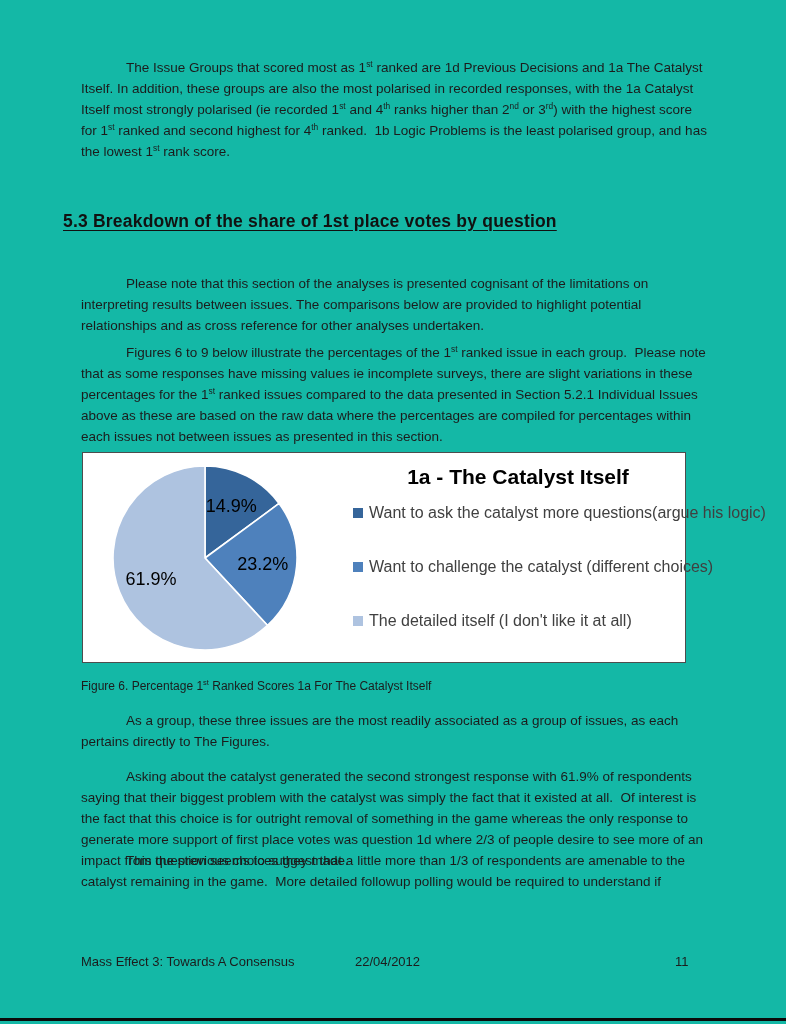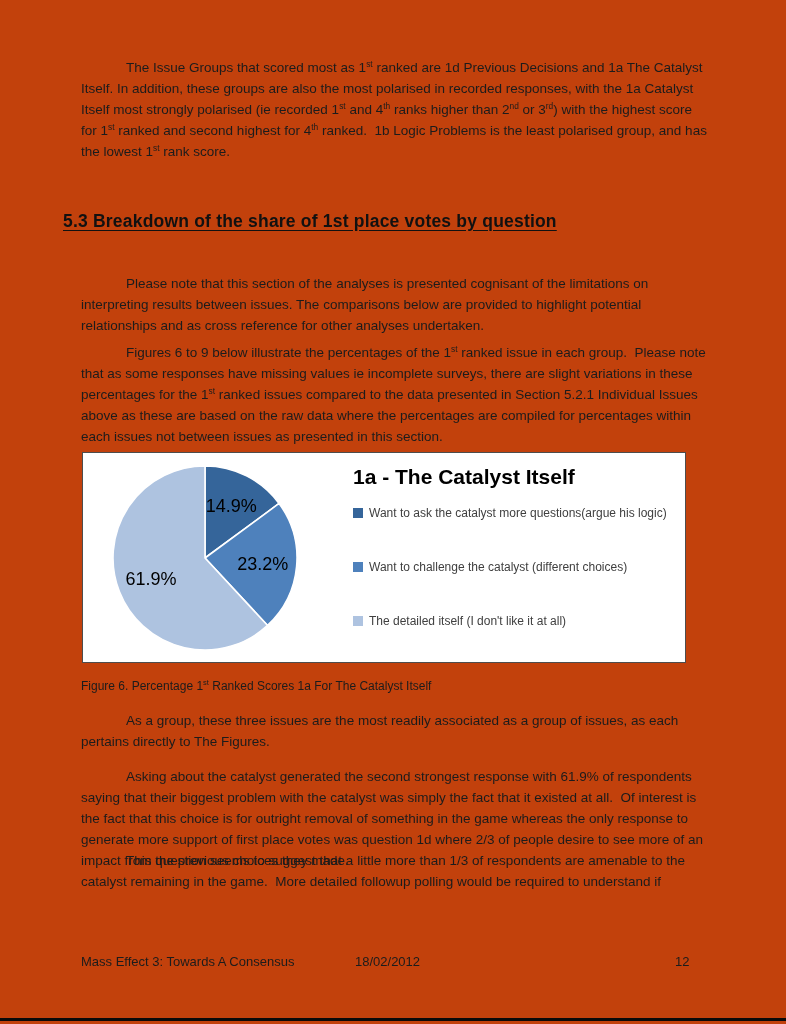--- a/index.html
+++ b/index.html
@@ -1,20 +1,20 @@
 <!DOCTYPE html>
 <html><head>
 <meta charset="utf-8">
 <style>
   html, body { margin: 0; padding: 0; background: #ffffff; }
   .page {
     position: relative;
     width: 786px;
     height: 1024px;
-    background: #c2410c;
+    background: #14b8a6;
     overflow: hidden;
     font-family: "Liberation Sans", sans-serif;
     color: #1c1c1c;
   }
   .para {
     position: absolute;
     left: 81px;
     width: 626px;
     font-size: 13.5px;
     line-height: 21px;
@@ -47,40 +47,40 @@
   .pie-svg { position: absolute; left: 12px; top: 5px; }
   .chart-right {
     position: absolute;
     left: 270px;
     top: 0;
     width: 330px;
     height: 100%;
   }
   .chart-title {
     margin-top: 12px;
-    text-align: left;
+    text-align: center;
     font-size: 21px;
     font-weight: bold;
     color: #000000;
   }
   .legend { margin-top: 16px; display: flex; flex-direction: column; }
   .legend-item {
     display: flex;
     align-items: flex-start;
     gap: 6px;
     height: 54px;
   }
   .legend-swatch {
     width: 10px; height: 10px;
     margin-top: 3px;
     flex: 0 0 10px;
     display: inline-block;
   }
   .legend-label {
-    font-size: 12px;
+    font-size: 16px;
     line-height: 16px;
     color: #404040;
     white-space: nowrap;
   }
   .caption {
     position: absolute;
     left: 81px;
     width: 626px;
     font-size: 12px;
     line-height: 21px;
@@ -143,19 +143,19 @@
   <div class="caption" style="top: 676px;"><span>Figure 6. Percentage 1</span><sup>st</sup><span> Ranked Scores 1a For The Catalyst Itself</span></div>
 
   <div class="para" style="top: 710px;"><span>As a group, these three issues are the most readily associated as a group of issues, as each pertains directly to The Figures.</span></div>
 
   <div class="para" style="top: 766px;"><span>Asking about the catalyst generated the second strongest response with 61.9% of respondents saying that their biggest problem with the catalyst was simply the fact that it existed at all.  Of interest is the fact that this choice is for outright removal of something in the game whereas the only response to generate more support of first place votes was question 1d where 2/3 of people desire to see more of an impact from the previous choices they made.</span></div>
 
   <div class="para" style="top: 850px;"><span>This question seems to suggest that a little more than 1/3 of respondents are amenable to the catalyst remaining in the game.  More detailed followup polling would be required to understand if</span></div>
 
   <div class="footer">
     <span class="footer-title">Mass Effect 3: Towards A Consensus</span>
-    <span class="footer-date">18/02/2012</span>
-    <span class="footer-page">12</span>
+    <span class="footer-date">22/04/2012</span>
+    <span class="footer-page">11</span>
   </div>
 
   <div class="bottom-rule"></div>
 
 </div>
 
 </body></html>

